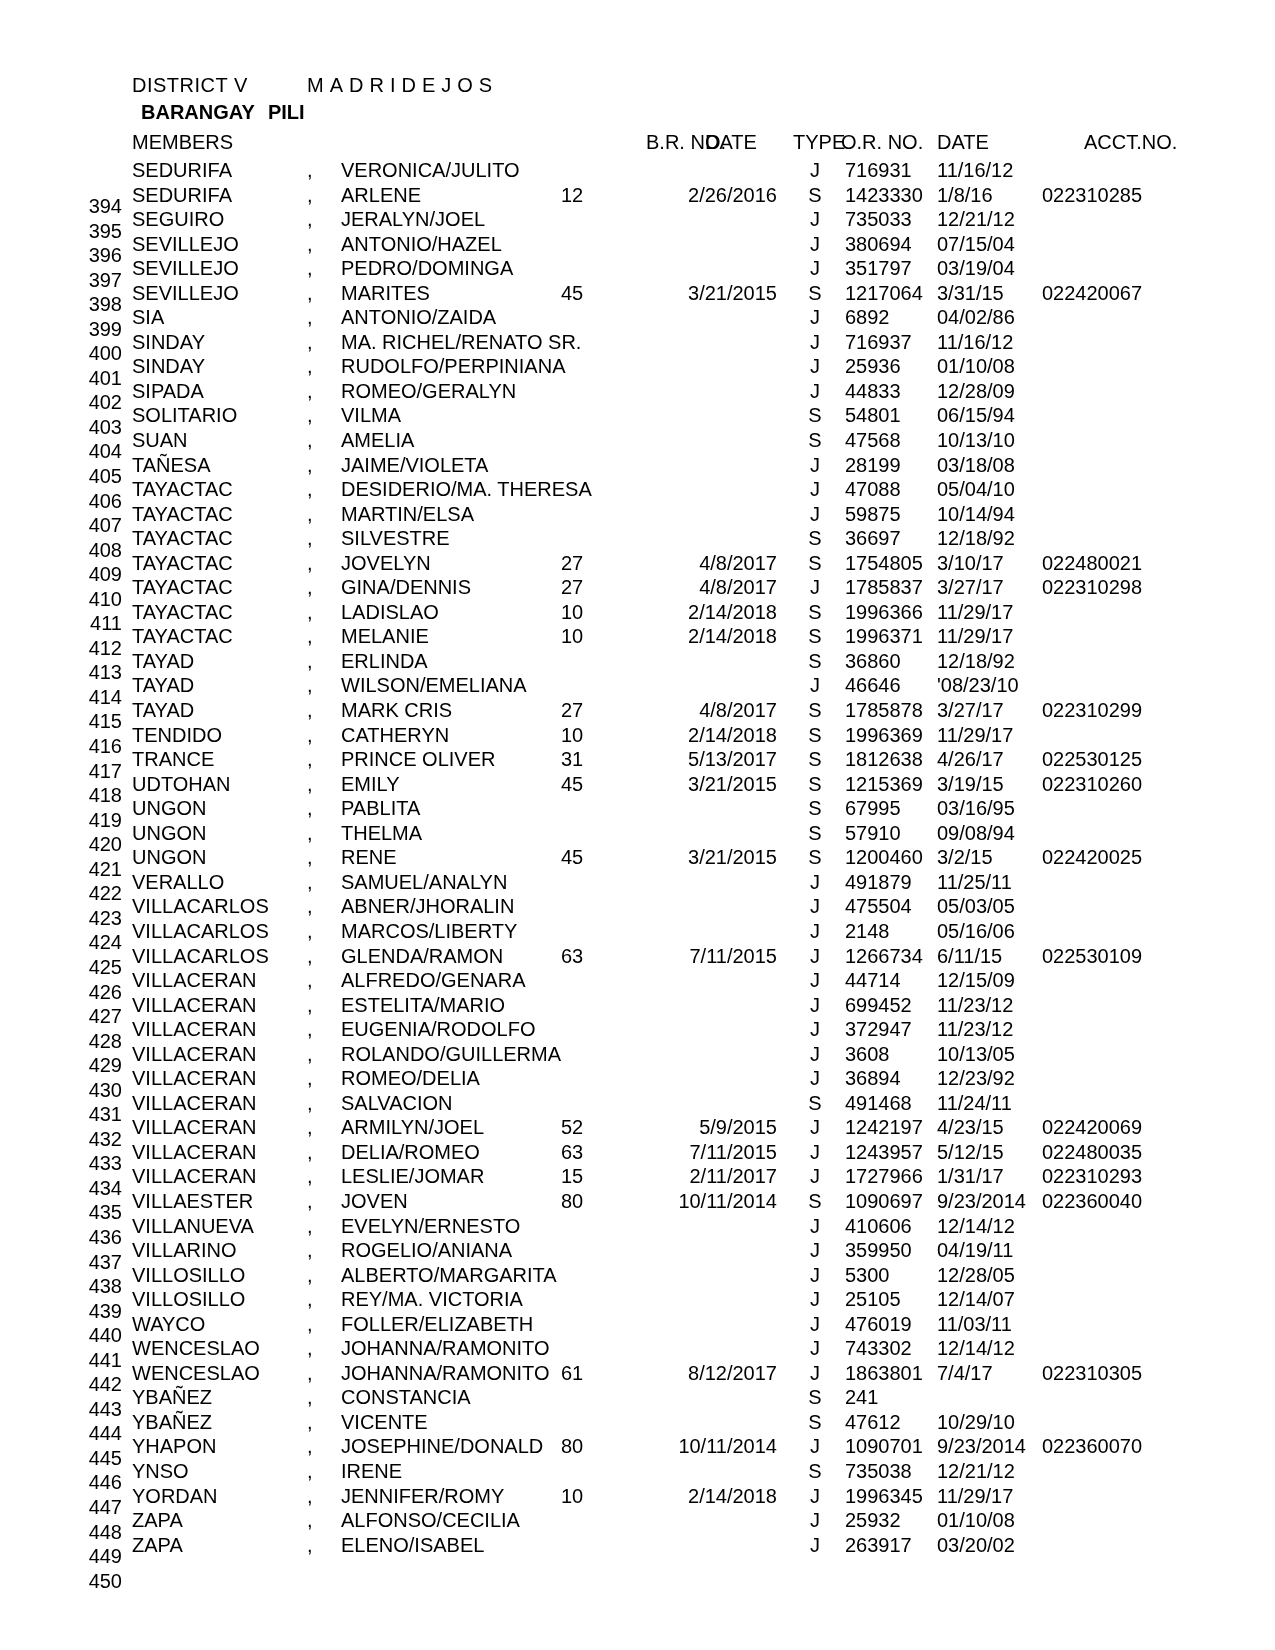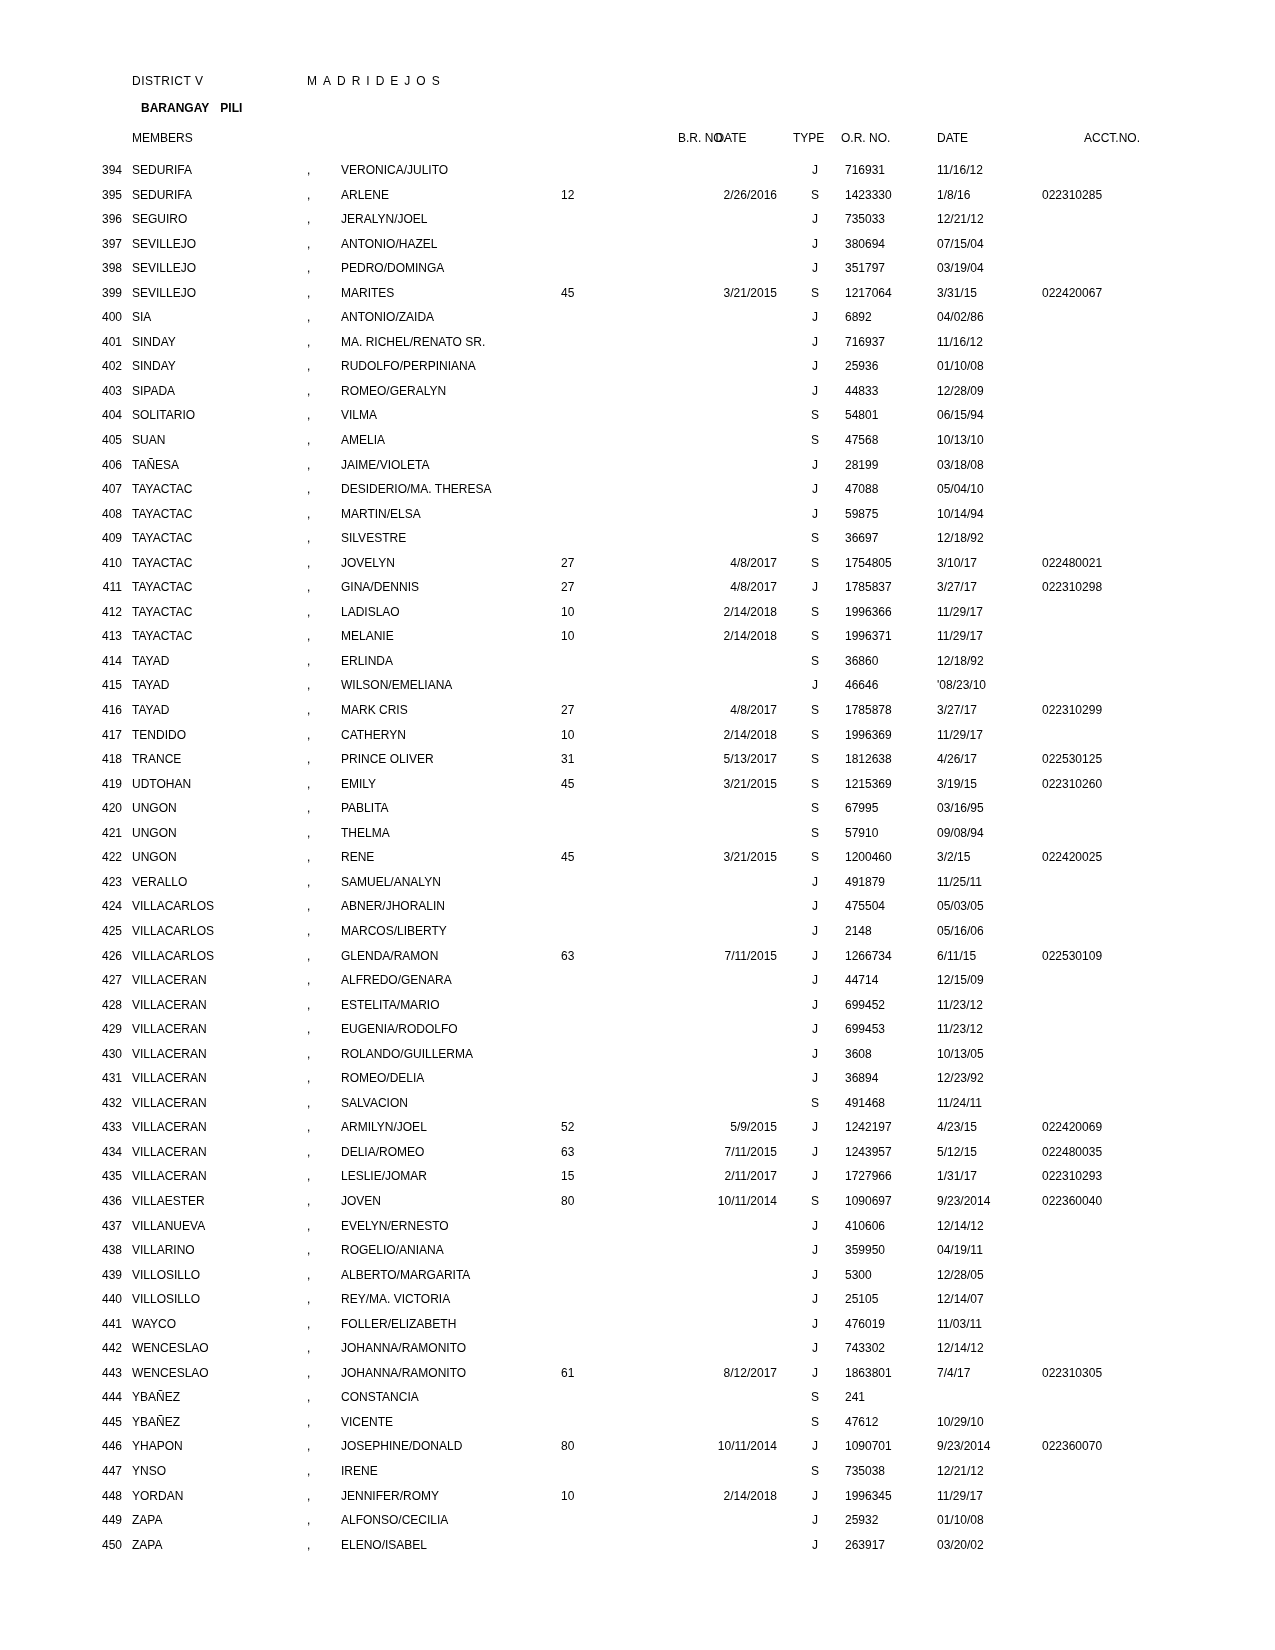--- a/index.html
+++ b/index.html
@@ -3,21 +3,21 @@
 <meta charset="utf-8">
 <style>
   html,body{margin:0;padding:0;background:#fff;}
   .page{
     position:relative;
     width:1275px;
     height:1650px;
     background:#ffffff;
     font-family:"Liberation Sans","DejaVu Sans",sans-serif;
     color:#000;
-    font-size:12px;
+    font-size:20px;
     overflow:hidden;
   }
   .abs{position:absolute;white-space:nowrap;}
   
   .l1{top:74px;left:0;height:22px;}
   .l2{top:101px;left:0;height:22px;}
   .l3{top:131px;left:0;height:22px;}
   .district{position:absolute;left:132px;letter-spacing:0.5px;}
   .municipality{position:absolute;left:307px;letter-spacing:6px;}
   .barangay{position:absolute;left:141px;font-weight:bold;word-spacing:8px;}
@@ -26,21 +26,21 @@
   .h-br{position:absolute;left:582px;width:144px;text-align:right;}
   .h-date1{position:absolute;left:669px;width:124px;text-align:center;}
   .h-type{position:absolute;left:793px;}
   .h-or{position:absolute;left:841px;}
   .h-date2{position:absolute;left:937px;}
   .h-acct{position:absolute;left:1042px;margin-left:42px;}
   
   #rows{position:absolute;top:158px;left:0;width:1275px;}
   .row{position:relative;height:24.55px;line-height:24.55px;}
   .row span{position:absolute;white-space:nowrap;}
-  .c-num{left:0;width:122px;text-align:right;}
+  .c-num{left:0;width:122px;text-align:right;margin-top:36px;}
   .c-sur{left:132px;}
   .c-com{left:307px;}
   .c-giv{left:341px;}
   .c-br{left:561px;width:82px;text-align:left;}
   .c-d1{left:643px;width:134px;text-align:right;}
   .c-ty{left:790px;width:50px;text-align:center;}
   .c-or{left:845px;}
   .c-d2{left:937px;}
   .c-ac{left:1042px;}
   .footer{position:absolute;top:1580px;left:0;width:1275px;text-align:center;}
@@ -491,21 +491,21 @@
         <span class="c-ac"></span>
       </div>
       <div class="row">
         <span class="c-num">429</span>
         <span class="c-sur">VILLACERAN</span>
         <span class="c-com">,</span>
         <span class="c-giv">EUGENIA/RODOLFO</span>
         <span class="c-br"></span>
         <span class="c-d1"></span>
         <span class="c-ty">J</span>
-        <span class="c-or">699453</span>
+        <span class="c-or">372947</span>
         <span class="c-d2">11/23/12</span>
         <span class="c-ac"></span>
       </div>
       <div class="row">
         <span class="c-num">430</span>
         <span class="c-sur">VILLACERAN</span>
         <span class="c-com">,</span>
         <span class="c-giv">ROLANDO/GUILLERMA</span>
         <span class="c-br"></span>
         <span class="c-d1"></span>

